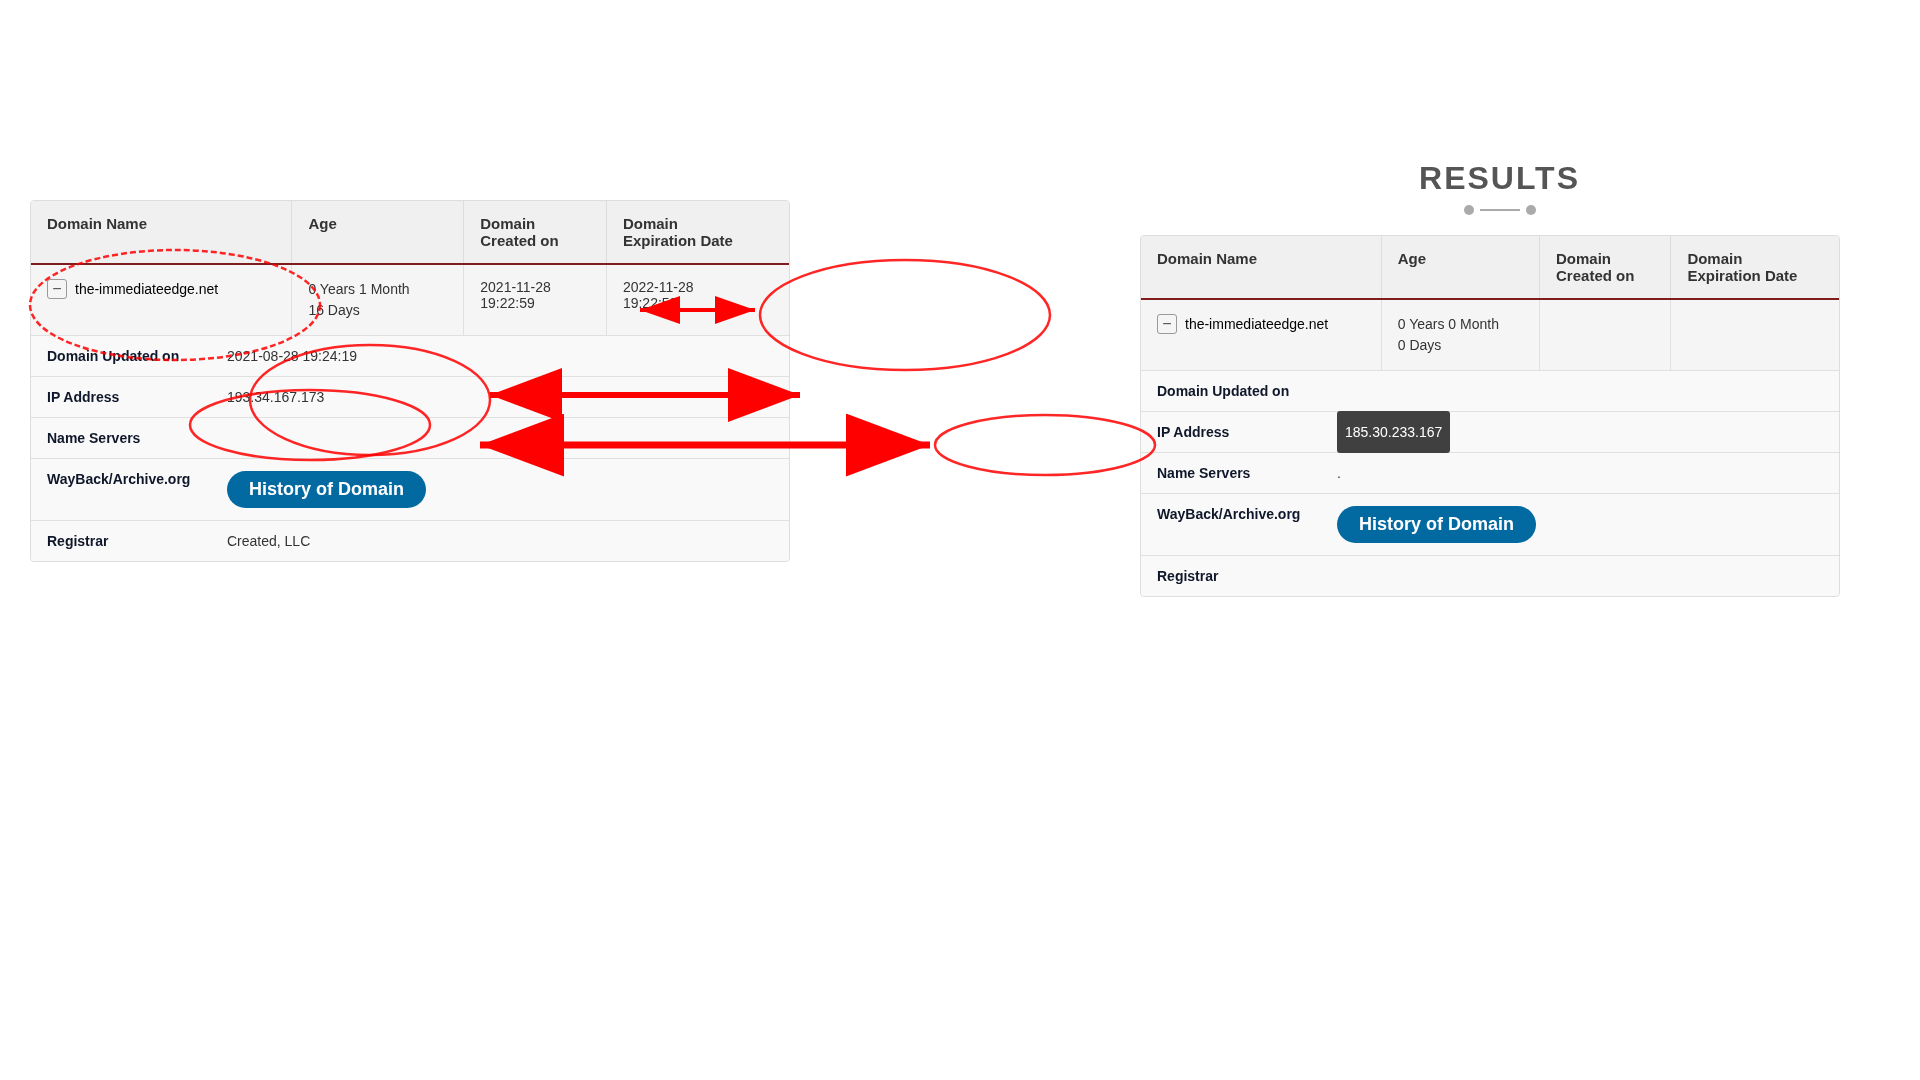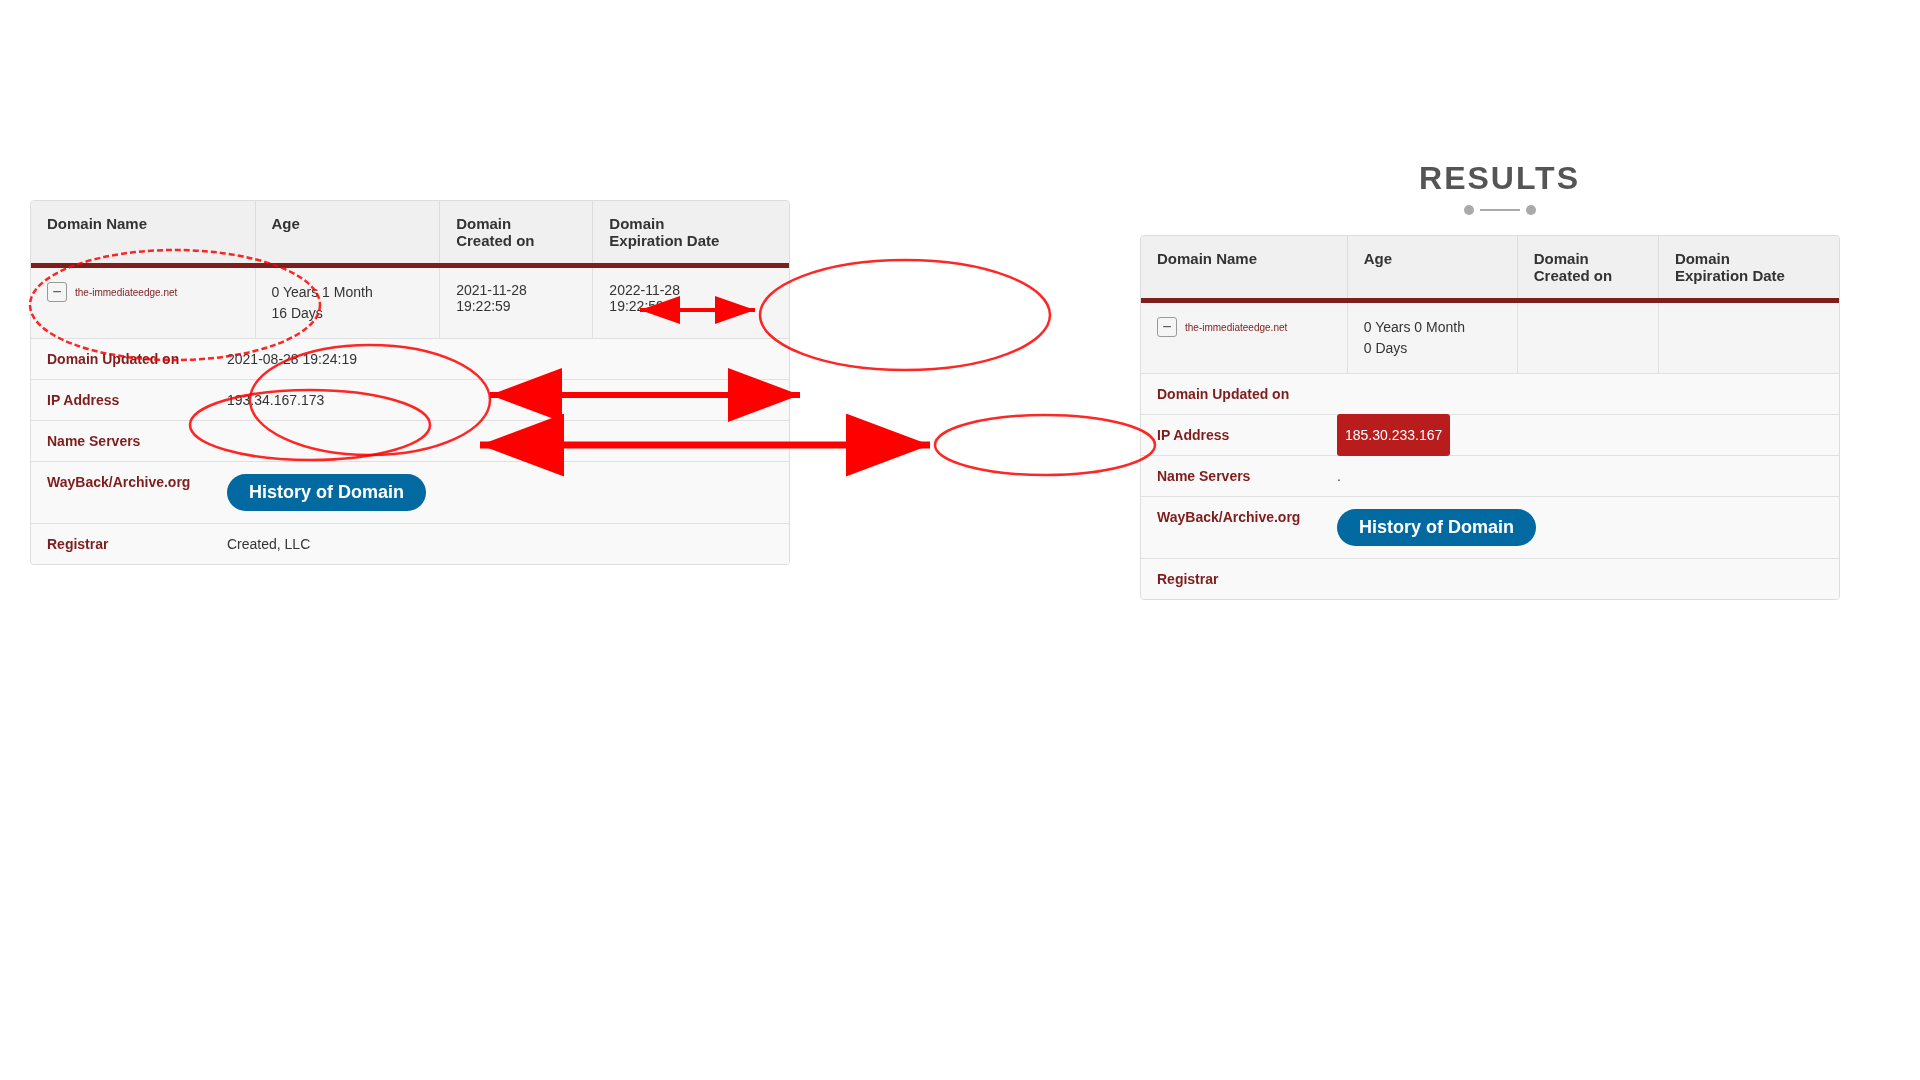--- a/index.html
+++ b/index.html
@@ -86,21 +86,21 @@
       width: 100%;
       border-collapse: collapse;
     }
 
     th {
       background: #f0f0f0;
       font-size: 15px;
       font-weight: 700;
       color: #333;
       padding: 14px 16px;
-      border-bottom: 5px solid #7f1d1d;
+      border-bottom: 2px solid #7f1d1d;
       border-right: 1px solid #ddd;
       text-align: left;
       vertical-align: top;
     }
 
     th:last-child { border-right: none; }
 
     .domain-row td {
       padding: 14px 16px;
       border-bottom: 1px solid #e0e0e0;
@@ -126,22 +126,22 @@
       display: flex;
       align-items: center;
       justify-content: center;
       font-size: 16px;
       color: #555;
       cursor: pointer;
       flex-shrink: 0;
     }
 
     .domain-name-text {
-      font-size: 10px;
-      color: #7f1d1d;
+      font-size: 14px;
+      color: #000000;
       font-weight: 500;
     }
 
     
     .info-section {
       background: #f9f9f9;
     }
 
     .info-row {
       display: flex;
@@ -149,32 +149,32 @@
       padding: 12px 16px;
       font-size: 14px;
     }
 
     .info-row:last-child {
       border-bottom: none;
     }
 
     .info-label {
       font-weight: 700;
-      color: #7f1d1d;
+      color: #0f172a;
       width: 180px;
       flex-shrink: 0;
     }
 
     .info-value {
       color: #333;
       flex: 1;
     }
 
     .ip-value-highlighted {
-      background: #b91c1c;
+      background: #404040;
       color: white;
       padding: 13px 8px;
       border-radius: 3px;
       font-size: 14px;
     }
 
     .history-btn {
       background: #0369a1;
       color: white;
       border: none;

